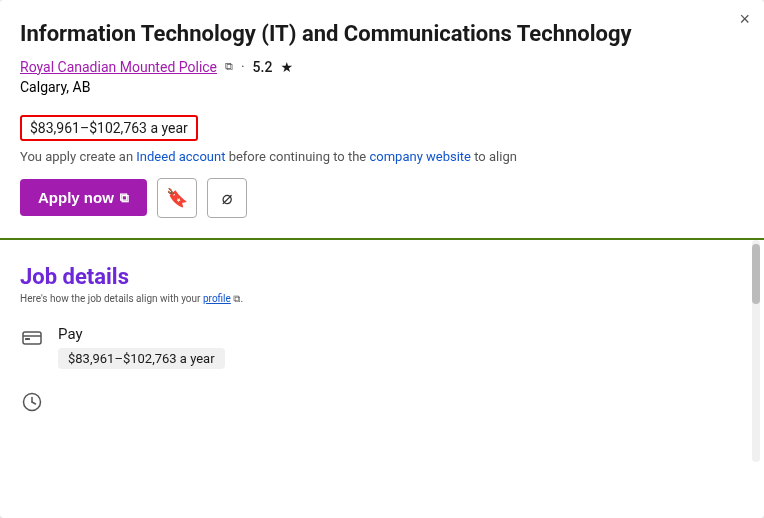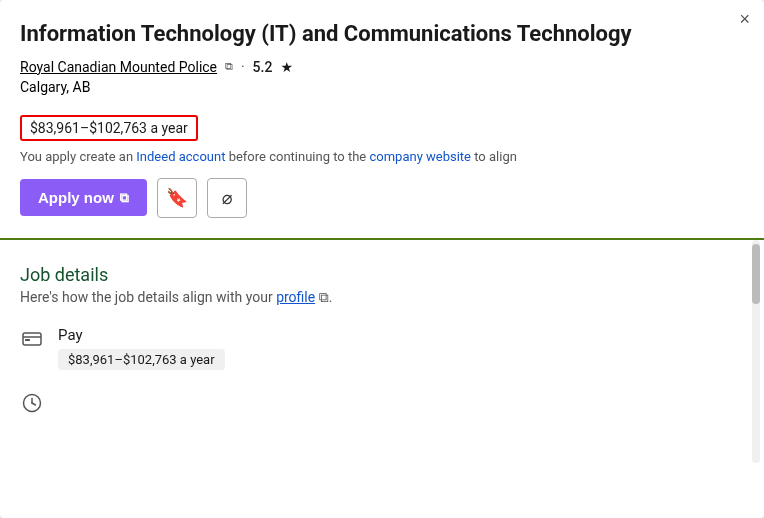--- a/index.html
+++ b/index.html
@@ -44,21 +44,21 @@
       line-height: 1.3;
     }
     .company-row {
       display: flex;
       align-items: center;
       gap: 8px;
       margin-bottom: 4px;
     }
     .company-name {
       font-size: 14px;
-      color: #000000;
+      color: #a21caf;
       text-decoration: underline;
       cursor: pointer;
     }
     .external-icon {
       font-size: 11px;
       color: #555;
     }
     .company-divider {
       font-size: 14px;
       color: #555;
@@ -93,21 +93,21 @@
     }
     .notice-text span {
       color: #555;
     }
     .actions-row {
       display: flex;
       align-items: center;
       gap: 10px;
     }
     .apply-btn {
-      background: #8b5cf6;
+      background: #a21caf;
       color: #fff;
       border: none;
       border-radius: 4px;
       padding: 10px 18px;
       font-size: 15px;
       font-weight: 700;
       cursor: pointer;
       display: flex;
       align-items: center;
       gap: 6px;
@@ -142,27 +142,27 @@
       border-radius: 4px;
     }
     .scrollbar-thumb {
       width: 8px;
       height: 60px;
       background: #bbb;
       border-radius: 4px;
       margin-top: 4px;
     }
     .section-title {
-      font-size: 18px;
-      font-weight: 400;
-      color: #14532d;
+      font-size: 22px;
+      font-weight: 700;
+      color: #6d28d9;
       margin-bottom: 4px;
     }
     .section-subtitle {
-      font-size: 14px;
+      font-size: 10px;
       color: #555;
       margin-bottom: 20px;
     }
     .section-subtitle a {
       color: #1155cc;
       text-decoration: underline;
       cursor: pointer;
     }
     .detail-item {
       display: flex;

